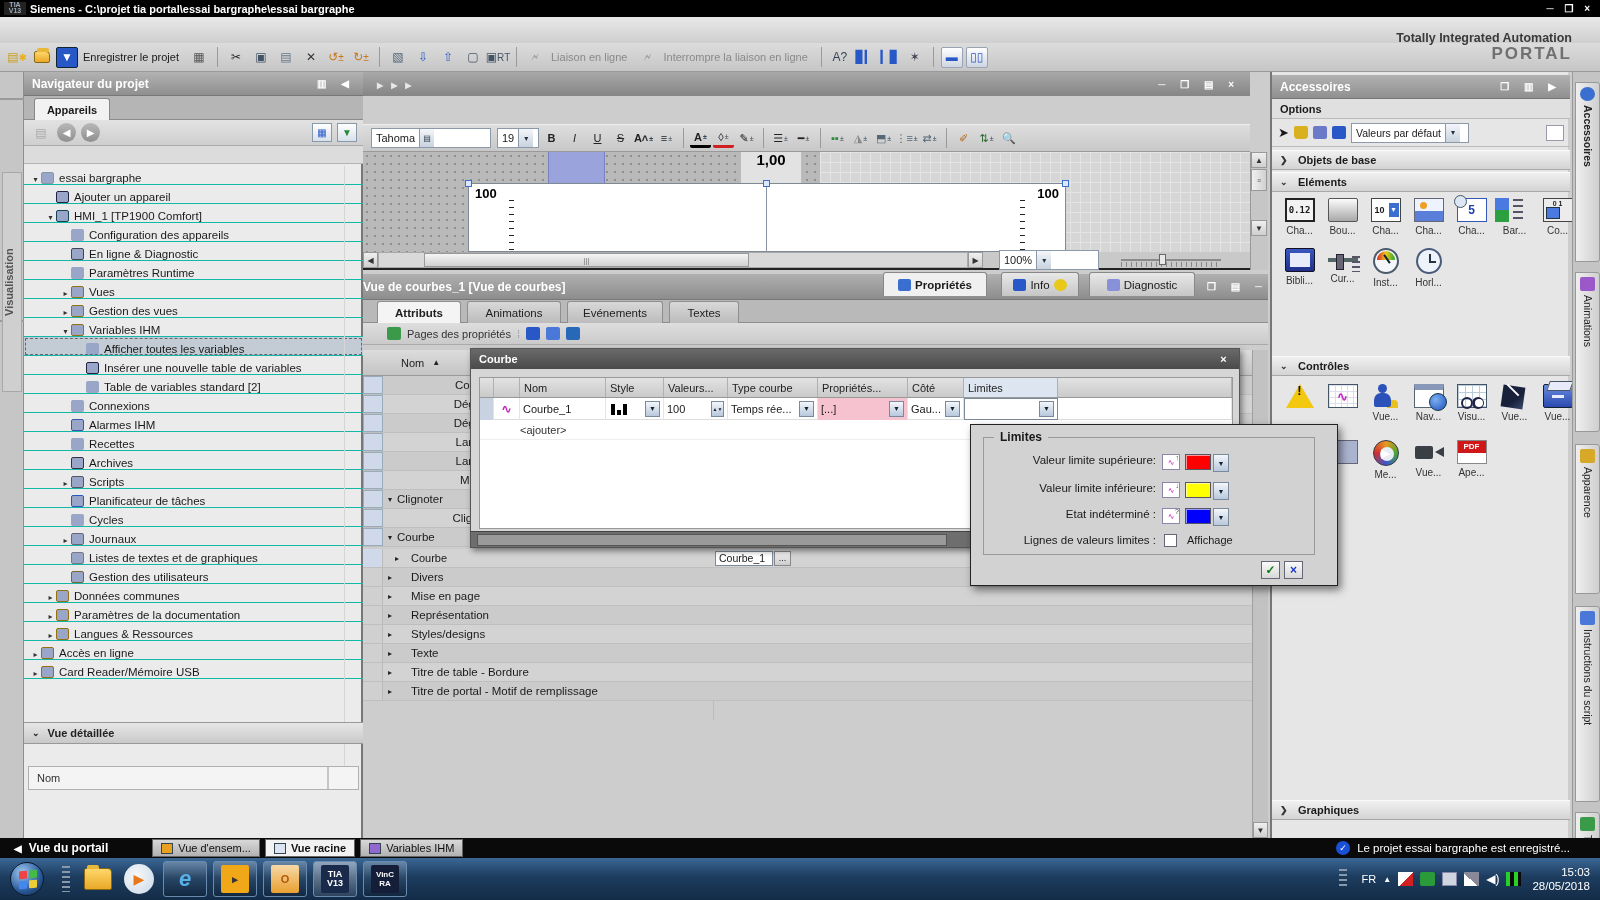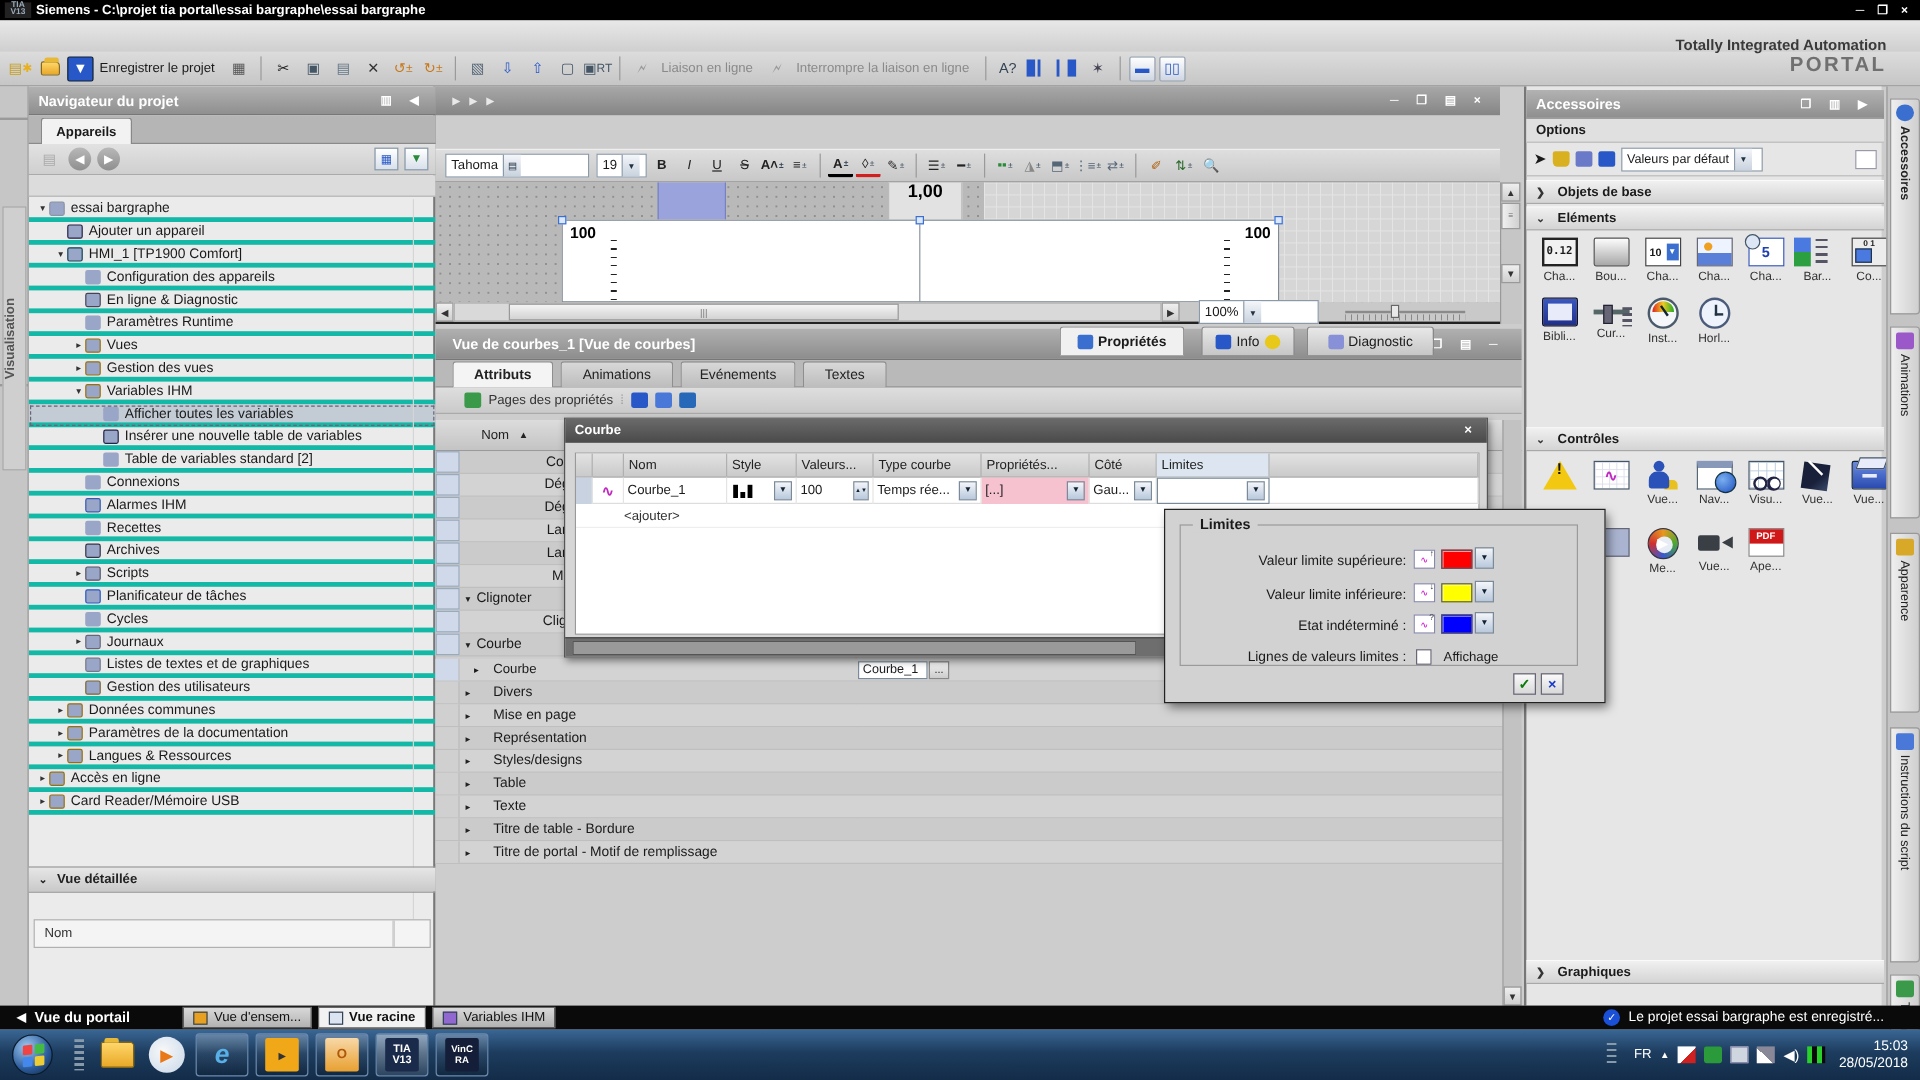--- a/index.html
+++ b/index.html
@@ -31,21 +31,21 @@
 .phead{background:linear-gradient(#b2b2b2,#8f8f8f);color:#fff;font-weight:bold;font-size:12px;display:flex;align-items:center;padding:0 8px;border-bottom:1px solid #777}
 #navhead{position:absolute;left:0;top:0;width:339px;height:24px}
 .hic{margin-left:auto;letter-spacing:6px;font-size:10px}
 #navtabs{position:absolute;left:0;top:24px;width:339px;height:24px;background:#b5b5b5;border-bottom:1px solid #8a8a8a}
 #tab-appareils{position:absolute;left:10px;top:2px;width:76px;height:22px;background:#f2f2f2;border:1px solid #888;border-bottom:none;border-radius:3px 3px 0 0;font-weight:bold;display:flex;align-items:center;justify-content:center}
 #navtools{position:absolute;left:0;top:48px;width:339px;height:26px;background:linear-gradient(#e2e2e2,#cwcfcf);border-bottom:1px solid #aaa;display:flex;align-items:center;padding:0 6px;gap:5px}
 .navbtn{width:19px;height:19px;border-radius:50%;background:linear-gradient(#b8b8b8,#8f8f8f);color:#fff;display:inline-flex;align-items:center;justify-content:center;font-size:10px}
 .sqbtn{width:20px;height:19px;border:1px solid #8899aa;background:linear-gradient(#fff,#d8e0ea);display:inline-flex;align-items:center;justify-content:center;font-size:10px;color:#345}
 #navcolhead{position:absolute;left:0;top:74px;width:339px;height:18px;background:#dcdcdc;border-bottom:1px solid #b5b5b5}
 #tree{position:absolute;left:0;top:94px;width:339px;height:608px;overflow:hidden}
-.trow{height:19px;display:flex;align-items:center;border-bottom:4px solid #14b8a6;white-space:nowrap}
+.trow{height:19px;display:flex;align-items:flex-end;border-bottom:1px solid #14b8a6;white-space:nowrap}
 .trow .exp{width:11px;font-size:8px;color:#333;text-align:center;flex:none}
 .trow .exp.open::before{content:"▾"}
 .trow .exp.closed::before{content:"▸"}
 .trow .js-icon{width:13px;height:12px;flex:none;margin-right:5px;border-radius:2px;background:#9aa6c8}
 .trow .tlb{font-size:11.5px}
 .trow.sel{background:#c3cbd4;outline:1px dashed #667;outline-offset:-2px}
 #treevline{position:absolute;left:320px;top:94px;width:1px;height:608px;background:#d5d5d5}
 #detailhead{position:absolute;left:0;top:650px;width:339px;height:22px;background:linear-gradient(#e6e6e6,#c9c9c9);border-top:1px solid #999;border-bottom:1px solid #999;display:flex;align-items:center;padding:0 8px;font-weight:bold;color:#222}
 #detailnom{position:absolute;left:4px;top:694px;width:331px;height:24px;background:#f4f4f4;border:1px solid #b0b0b0;display:flex;align-items:center;padding:0 8px;color:#333}
 #detailnom .c1{margin-left:auto;width:1px;height:22px;background:#c5c5c5}
@@ -76,21 +76,21 @@
 .sarr{width:15px;height:16px;background:linear-gradient(#efefef,#cfcfcf);border:1px solid #999;font-size:8px;color:#333;display:inline-flex;align-items:center;justify-content:center}
 #htrack{width:590px;height:16px;background:#d9d9d9;border:1px solid #aaa;position:relative}
 #hthumb{position:absolute;left:45px;top:0;width:325px;height:14px;background:linear-gradient(#f4f4f4,#d2d2d2);border:1px solid #999;display:flex;align-items:center;justify-content:center;color:#777;font-size:8px}
 #zoomcombo{margin-left:16px}
 #zslider{margin-left:22px;width:100px;height:14px;position:relative}
 #zslider .line{position:absolute;left:0;top:6px;width:100px;height:2px;background:#8a8a8a}
 #zslider .tick{position:absolute;left:0;top:9px;width:100px;height:5px;background:repeating-linear-gradient(90deg,#888 0 1px,transparent 1px 5px)}
 #zslider .knob{position:absolute;left:38px;top:1px;width:7px;height:11px;background:#e8e8e8;border:1px solid #666}
 
 #props{left:363px;top:270px;width:905px;height:568px;background:#cdcdcd}
-#propshead{position:absolute;left:0;top:4px;width:905px;height:26px;background:linear-gradient(#b0b0b0,#8d8d8d);display:flex;align-items:center;color:#fff;font-weight:bold;padding:0 14px}
+#propshead{position:absolute;left:0;top:4px;width:905px;height:26px;background:linear-gradient(#b0b0b0,#8d8d8d);display:flex;align-items:center;color:#fff;font-weight:bold;padding:0 0}
 .ptab{position:absolute;top:2px;height:24px;background:linear-gradient(#e8e8e8,#c6c6c6);border:1px solid #888;border-bottom:none;border-radius:3px 3px 0 0;color:#1a1a1a;display:flex;align-items:center;justify-content:center;gap:4px;font-size:11.5px}
 .pticon{width:13px;height:12px;border-radius:2px}
 #subtabs{position:absolute;left:0;top:30px;width:905px;height:23px;background:#b9b9b9;border-bottom:1px solid #8e8e8e}
 .stab{position:absolute;top:1px;height:22px;background:linear-gradient(#d8d8d8,#bcbcbc);border:1px solid #8e8e8e;border-bottom:none;border-radius:3px 3px 0 0;display:flex;align-items:center;justify-content:center;font-size:11.5px;color:#222}
 .stab.active{background:#f4f4f4;font-weight:bold}
 #pagesbar{position:absolute;left:0;top:53px;width:905px;height:22px;background:linear-gradient(#dedede,#cacaca);border-bottom:1px solid #aaa;display:flex;align-items:center;padding-left:24px;gap:6px;color:#333}
 .smico{width:14px;height:13px;border-radius:2px}
 #nomhdr{position:absolute;left:0;top:80px;width:905px;height:26px;background:linear-gradient(#dcdcdc,#c4c4c4);border-bottom:1px solid #9a9a9a;display:flex;align-items:center;padding-left:38px;color:#222}
 #prowsA{position:absolute;left:0;top:106px;width:905px}
 #prowsB{position:absolute;left:0;top:298px;width:905px}
@@ -130,21 +130,21 @@
 #ajrow{height:20px;display:flex;align-items:center;border-bottom:1px solid #eee;color:#333}
 #dlgscroll{position:absolute;left:0px;bottom:0px;width:768px;height:16px;background:#6e6e6e;border-top:1px solid #444}
 #dlgscroll .thumb{position:absolute;left:6px;top:2px;width:470px;height:12px;background:#9a9a9a;border:1px solid #555}
 .curveglyph{color:#c028c0;font-weight:bold;font-size:12px}
 .stylebars{display:inline-flex;align-items:flex-end;gap:2px;height:12px;margin-left:2px}
 .stylebars i{display:block;width:4px;background:#000}
 
 #popup{left:970px;top:424px;width:368px;height:162px;background:#d2d2d2;border:1px solid #222;box-shadow:3px 4px 8px rgba(0,0,0,.5);z-index:50}
 #grpbox{position:absolute;left:12px;top:12px;width:332px;height:118px;border:1px solid #9a9a9a}
 #grptitle{position:absolute;left:10px;top:-8px;background:#d2d2d2;padding:0 6px;font-weight:bold;font-size:12px}
-.lrow{position:absolute;left:16px;width:332px;height:20px;display:flex;align-items:flex-end}
+.lrow{position:absolute;left:0;width:332px;height:20px;display:flex;align-items:flex-start}
 .lrow .lab{width:172px;text-align:right;font-size:11.5px;color:#1a1a1a}
 .lim-ico{width:18px;height:16px;background:#fff;border:1px solid #88a;margin-left:6px;position:relative;font-size:8px;color:#c0c;display:flex;align-items:center;justify-content:center}
 .lim-ico small{position:absolute;right:0px;top:-1px;color:#334;font-size:7px}
 .swatch{width:26px;height:16px;border:1px solid #556;margin-left:5px;box-shadow:inset 1px 1px 0 rgba(255,255,255,.6)}
 .swdrop{width:16px;height:18px;background:linear-gradient(#f4f6fa,#b8c8dc);border:1px solid #7a8a9a;margin-left:2px;display:flex;align-items:center;justify-content:center;font-size:7px;color:#123}
 .chk{width:13px;height:13px;background:#fff;border:1px solid #667;margin-left:8px}
 #popbtns{position:absolute;right:34px;bottom:6px;display:flex;gap:4px}
 .pbtn{width:19px;height:18px;border:1px solid #667;display:flex;align-items:center;justify-content:center;font-weight:bold;font-size:12px;background:linear-gradient(#fafafa,#d8d8d8)}
 .pbtn.ok{color:#0a7a0a}
 .pbtn.no{color:#1a3ac8}
@@ -705,25 +705,20 @@
           <span class="plb">Représentation</span>
         </div>
         <div class="prow grp2 grp">
           <span class="psel"></span>
           <span class="pexp closed"></span>
           <span class="plb">Styles/designs</span>
         </div>
         <div class="prow grp2 grp">
           <span class="psel"></span>
           <span class="pexp closed"></span>
-          <span class="plb">Table</span>
-        </div>
-        <div class="prow grp2 grp">
-          <span class="psel"></span>
-          <span class="pexp closed"></span>
           <span class="plb">Texte</span>
         </div>
         <div class="prow grp2 grp">
           <span class="psel"></span>
           <span class="pexp closed"></span>
           <span class="plb">Titre de table - Bordure</span>
         </div>
         <div class="prow grp2 grp">
           <span class="psel"></span>
           <span class="pexp closed"></span>

